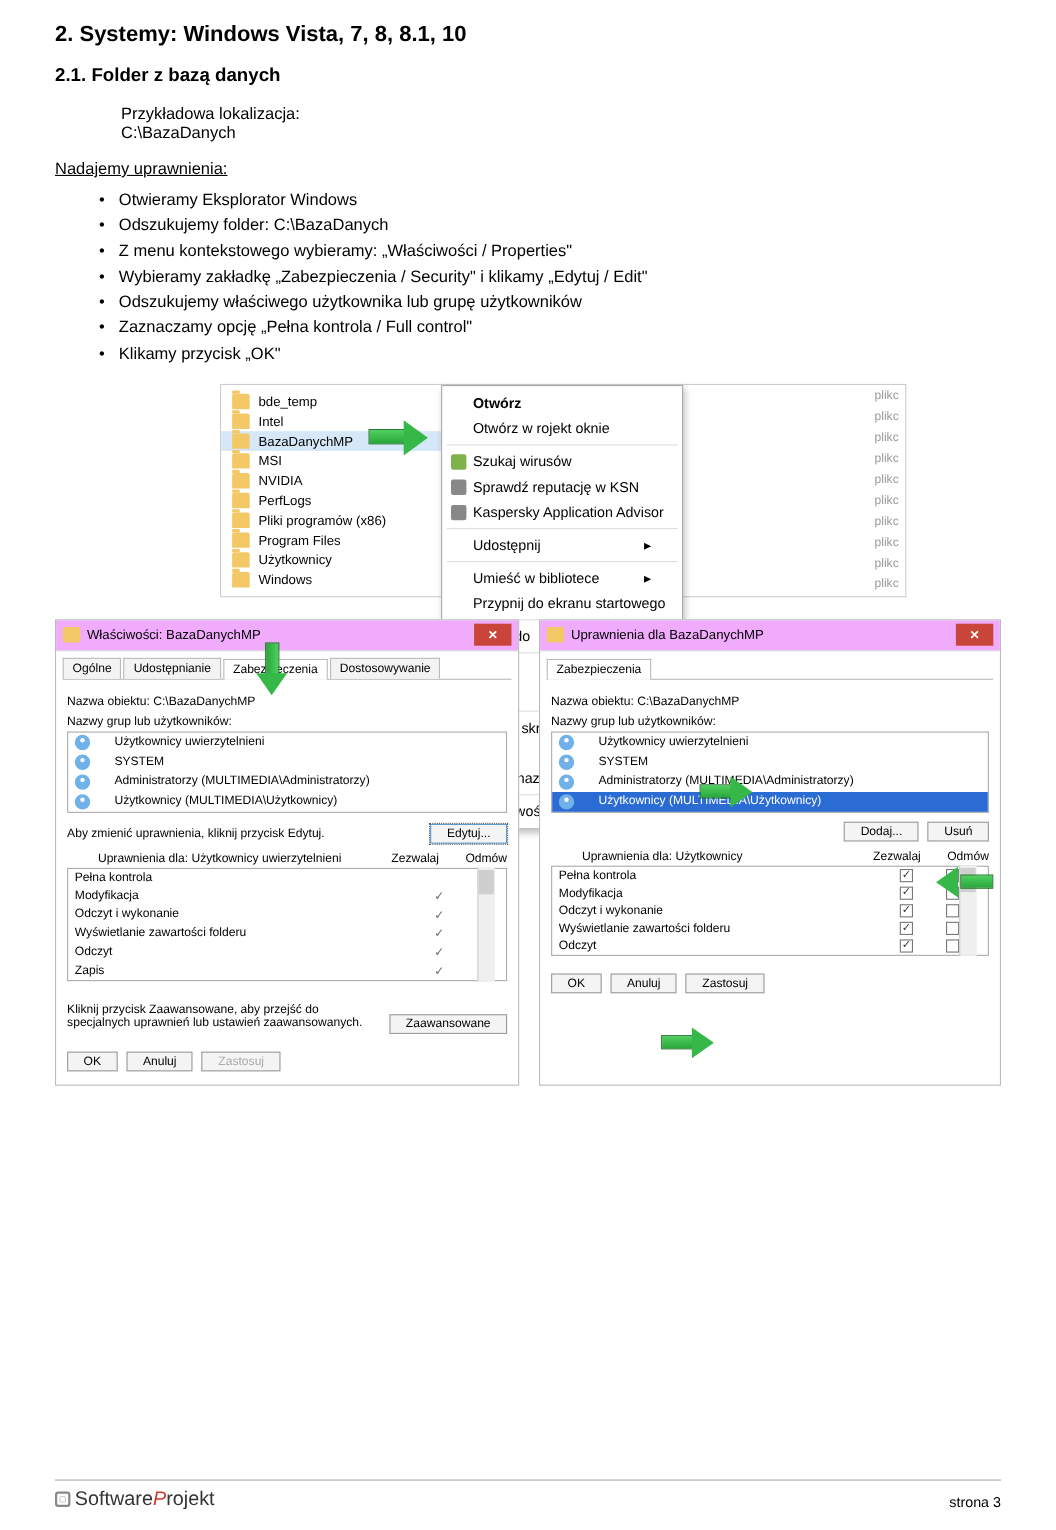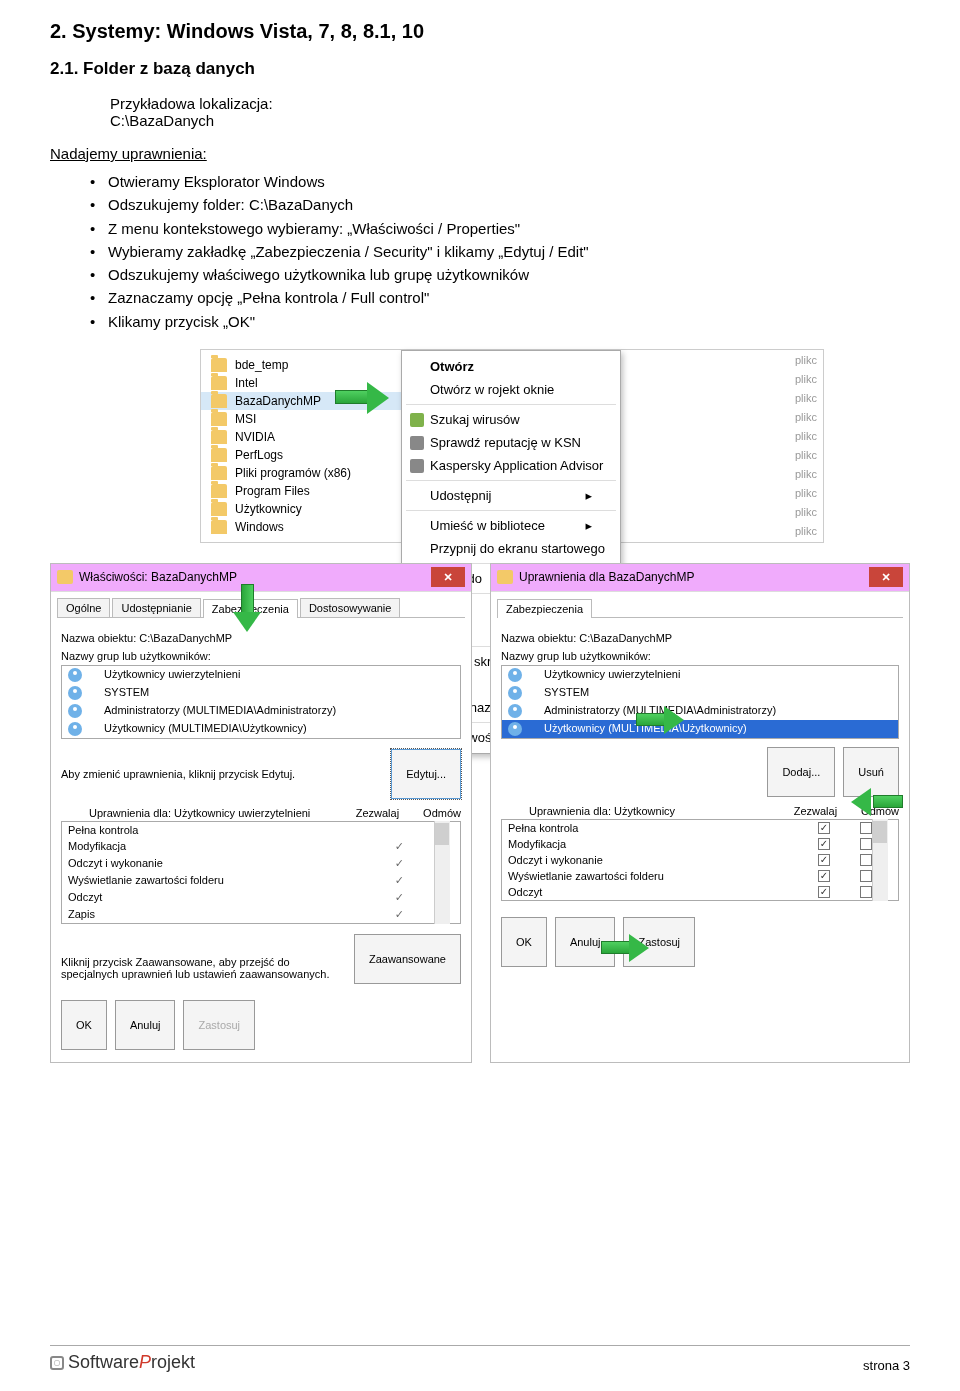--- a/index.html
+++ b/index.html
@@ -73,21 +73,21 @@
   .dialog .tabs { display:flex; border-bottom:1px solid #bbb; margin: 6px 6px 0; }
   .dialog .tab { padding: 3px 8px; border:1px solid #bbb; border-bottom:none; margin-right:2px; background:#f3f3f3; font-size:11px; position:relative; }
   .dialog .tab.active { background:#fff; top:1px; }
   .dialog .body { padding: 8px 10px; }
   .dialog .label { margin: 6px 0 3px; }
   .dialog .listbox { border:1px solid #aaa; background:#fff; min-height: 72px; }
   .dialog .listbox .li { padding:2px 6px; display:flex; gap:22px; }
   .dialog .listbox .li.sel { background:#2a6bd4; color:#fff; }
   .dialog .uicon { width:14px;height:14px;background:#6fb1e8;border-radius:50%; position:relative;}
   .dialog .uicon::after{content:"";position:absolute;left:5px;top:3px;width:4px;height:4px;background:#fff;border-radius:50%;}
-  .dialog .btn { display:inline-block; border:1px solid #999; background:#f4f4f4; padding:18px 14px; font-size:11px; }
+  .dialog .btn { display:inline-block; border:1px solid #999; background:#f4f4f4; padding:2px 14px; font-size:11px; }
   .dialog .btn.focus { outline: 1px dotted #555; border-color:#5b9bd5; }
   .dialog .btn.disabled { color:#aaa; }
   .dialog .perm-head { display:flex; justify-content:space-between; margin: 8px 0 2px; padding-left: 28px; }
   .dialog .perm-table { border:1px solid #aaa; background:#fff; }
   .dialog .perm-row { display:flex; align-items:center; padding:2px 6px; justify-content:space-between; }
   .dialog .perm-row .cks { display:flex; gap: 30px; padding-right: 2px; }
   .dialog .check { width:12px;height:12px;border:1px solid #777;background:#fff;display:inline-flex;align-items:center;justify-content:center;font-size:10px;}
   .dialog .check.on::after{content:"✓"; color:#333; font-size:10px; line-height:10px;}
   .dialog .tick { color:#6a6a6a; }
   .dialog .footer-btns { display:flex; gap:8px; justify-content:flex-start; padding: 8px 10px 4px; }

